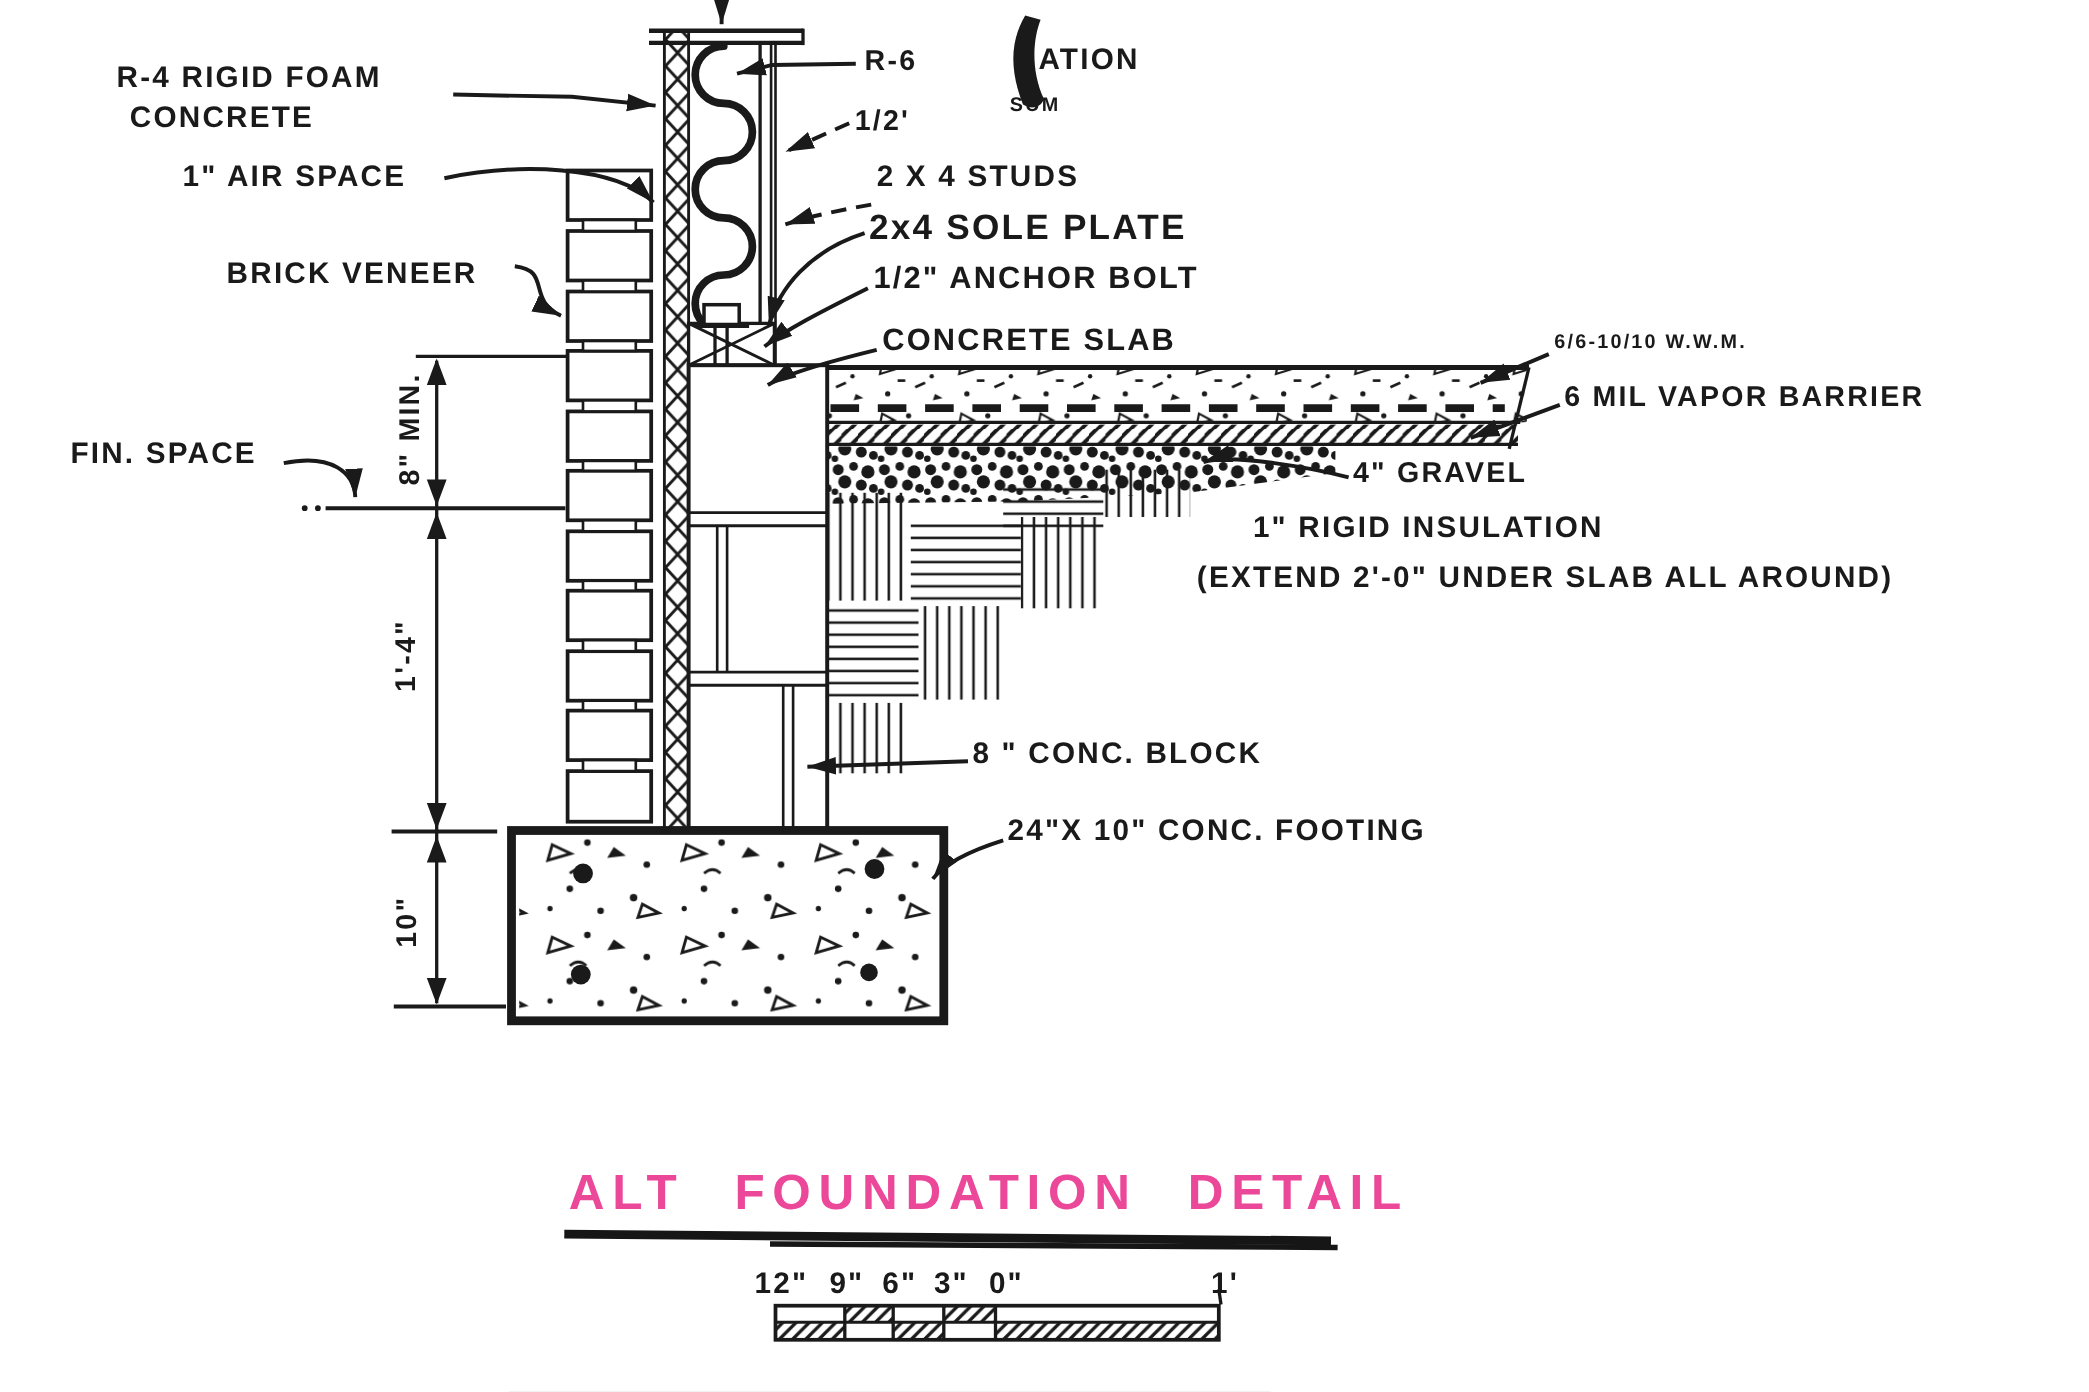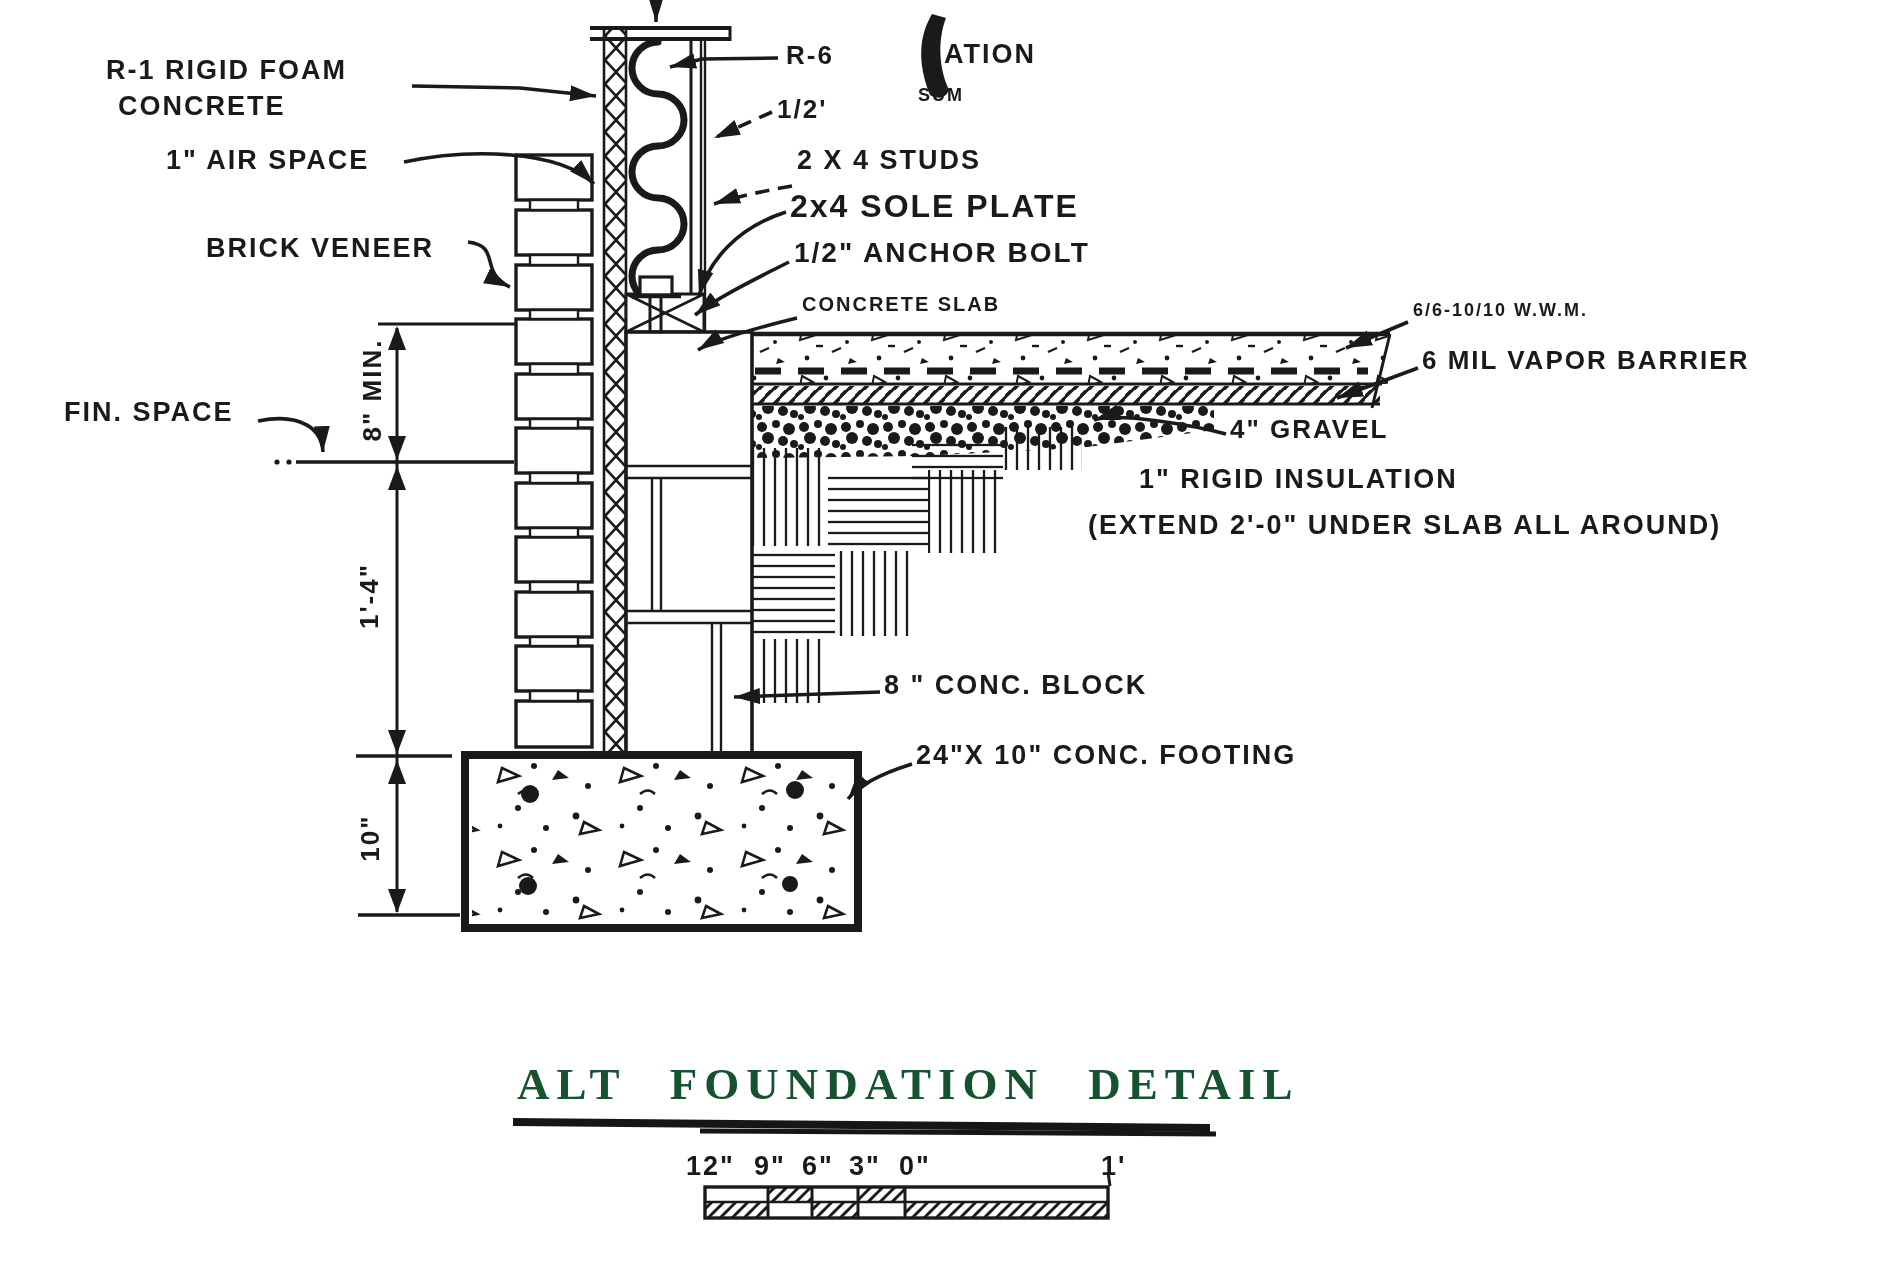--- a/index.html
+++ b/index.html
@@ -4,22 +4,22 @@
 <style>
   html,body{margin:0;padding:0;background:#e8e8e4;}
   .sheet{position:relative;width:1899px;height:1265px;background:#ffffff;overflow:hidden;
          font-family:"Liberation Sans",sans-serif;}
   .sheet svg{position:absolute;left:0;top:0;}
   .lbl{position:absolute;font-weight:bold;color:#1a1a1a;letter-spacing:2px;
        white-space:nowrap;line-height:1.05;font-family:"Liberation Sans",sans-serif;}
   .dimlbl{position:absolute;font-weight:bold;color:#1a1a1a;letter-spacing:2px;white-space:nowrap;
        transform:translate(-50%,-50%) rotate(-90deg);font-size:26px;
        font-family:"Liberation Sans",sans-serif;}
-  .title{position:absolute;font-weight:bold;color:#14532d;letter-spacing:7px;word-spacing:26px;
-       white-space:nowrap;font-size:45px;font-family:Liberation Serif, serif;}
+  .title{position:absolute;font-weight:bold;color:#ec4899;letter-spacing:7px;word-spacing:26px;
+       white-space:nowrap;font-size:45px;font-family:Liberation Sans, sans-serif;}
 </style>
 </head>
 <body>
 
 <div class="sheet">
 
 <svg width="1899" height="1265" viewBox="0 0 1899 1265">
   <defs>
 
     <pattern id="px" patternUnits="userSpaceOnUse" width="22" height="24">
@@ -232,34 +232,34 @@
     <rect x="705" y="1187" width="403" height="31" fill="none" stroke="#1a1a1a" stroke-width="3.4"></rect>
     <line x1="705" y1="1202" x2="1108" y2="1202" stroke="#1a1a1a" stroke-width="2.6"></line>
     <line x1="768" y1="1187" x2="768" y2="1218" stroke="#1a1a1a" stroke-width="3"></line>
     <line x1="812" y1="1187" x2="812" y2="1218" stroke="#1a1a1a" stroke-width="3"></line>
     <line x1="858" y1="1187" x2="858" y2="1218" stroke="#1a1a1a" stroke-width="3"></line>
     <line x1="905" y1="1187" x2="905" y2="1218" stroke="#1a1a1a" stroke-width="3"></line>
     <line x1="1108" y1="1172" x2="1110" y2="1186" stroke="#1a1a1a" stroke-width="3"></line>
   </g>
 </svg>
 
-<div class="lbl" style="left:106px;top:56px;font-size:27px">R-1 RIGID FOAM</div>
+<div class="lbl" style="left:106px;top:56px;font-size:27px">R-4 RIGID FOAM</div>
 <div class="lbl" style="left:118px;top:92px;font-size:27px">CONCRETE</div>
 <div class="lbl" style="left:166px;top:146px;font-size:27px">1" AIR SPACE</div>
 <div class="lbl" style="left:206px;top:234px;font-size:27px">BRICK VENEER</div>
 <div class="lbl" style="left:64px;top:398px;font-size:27px">FIN. SPACE</div>
 
 <div class="lbl" style="left:786px;top:42px;font-size:26px">R-6</div>
 <div class="lbl" style="left:944px;top:40px;font-size:27px">ATION</div>
 <div class="lbl" style="left:918px;top:86px;font-size:18px">SUM</div>
 <div class="lbl" style="left:777px;top:96px;font-size:26px">1/2'</div>
 <div class="lbl" style="left:797px;top:146px;font-size:27px">2 X 4 STUDS</div>
 <div class="lbl" style="left:790px;top:190px;font-size:32px">2x4 SOLE PLATE</div>
 <div class="lbl" style="left:794px;top:238px;font-size:28px">1/2" ANCHOR BOLT</div>
-<div class="lbl" style="left:802px;top:294px;font-size:20px">CONCRETE SLAB</div>
+<div class="lbl" style="left:802px;top:294px;font-size:28px">CONCRETE SLAB</div>
 
 <div class="lbl" style="left:1413px;top:301px;font-size:18px">6/6-10/10 W.W.M.</div>
 <div class="lbl" style="left:1422px;top:347px;font-size:26px">6 MIL VAPOR BARRIER</div>
 <div class="lbl" style="left:1230px;top:416px;font-size:26px">4" GRAVEL</div>
 <div class="lbl" style="left:1139px;top:465px;font-size:27px">1" RIGID INSULATION</div>
 <div class="lbl" style="left:1088px;top:511px;font-size:27px">(EXTEND 2'-0" UNDER SLAB ALL AROUND)</div>
 
 <div class="lbl" style="left:884px;top:671px;font-size:27px">8 " CONC. BLOCK</div>
 <div class="lbl" style="left:916px;top:741px;font-size:27px">24"X 10" CONC. FOOTING</div>
 

